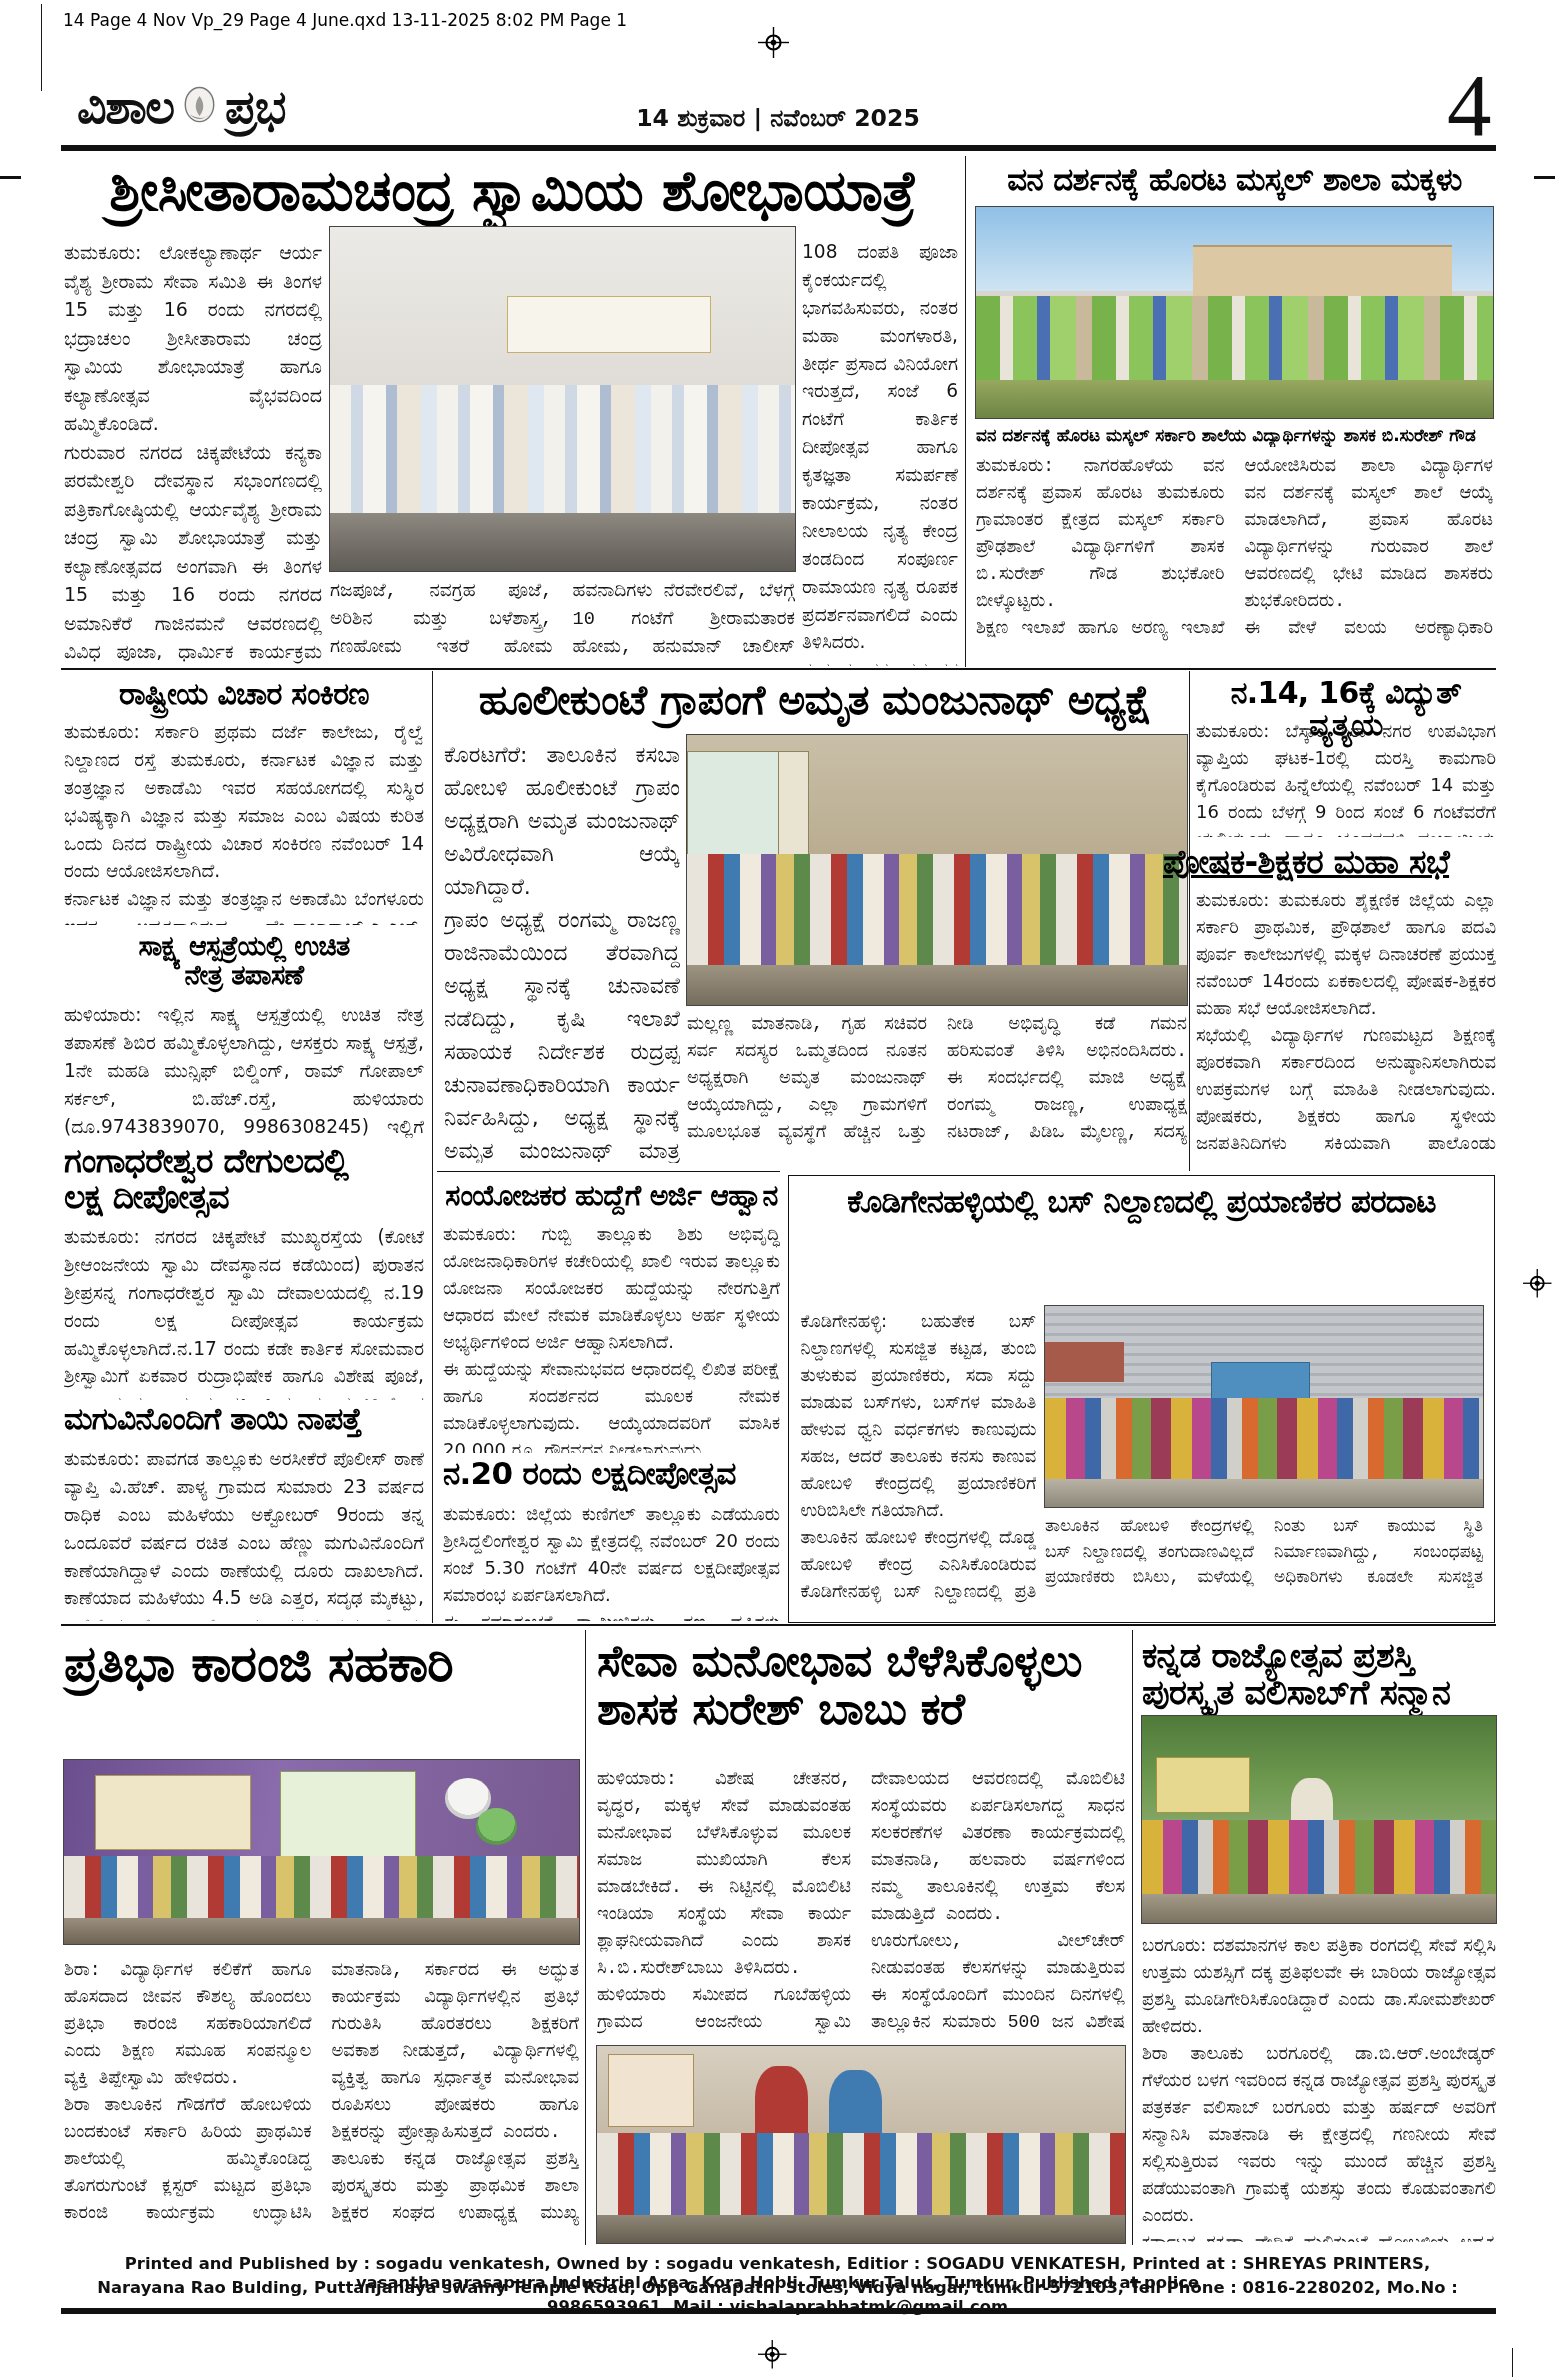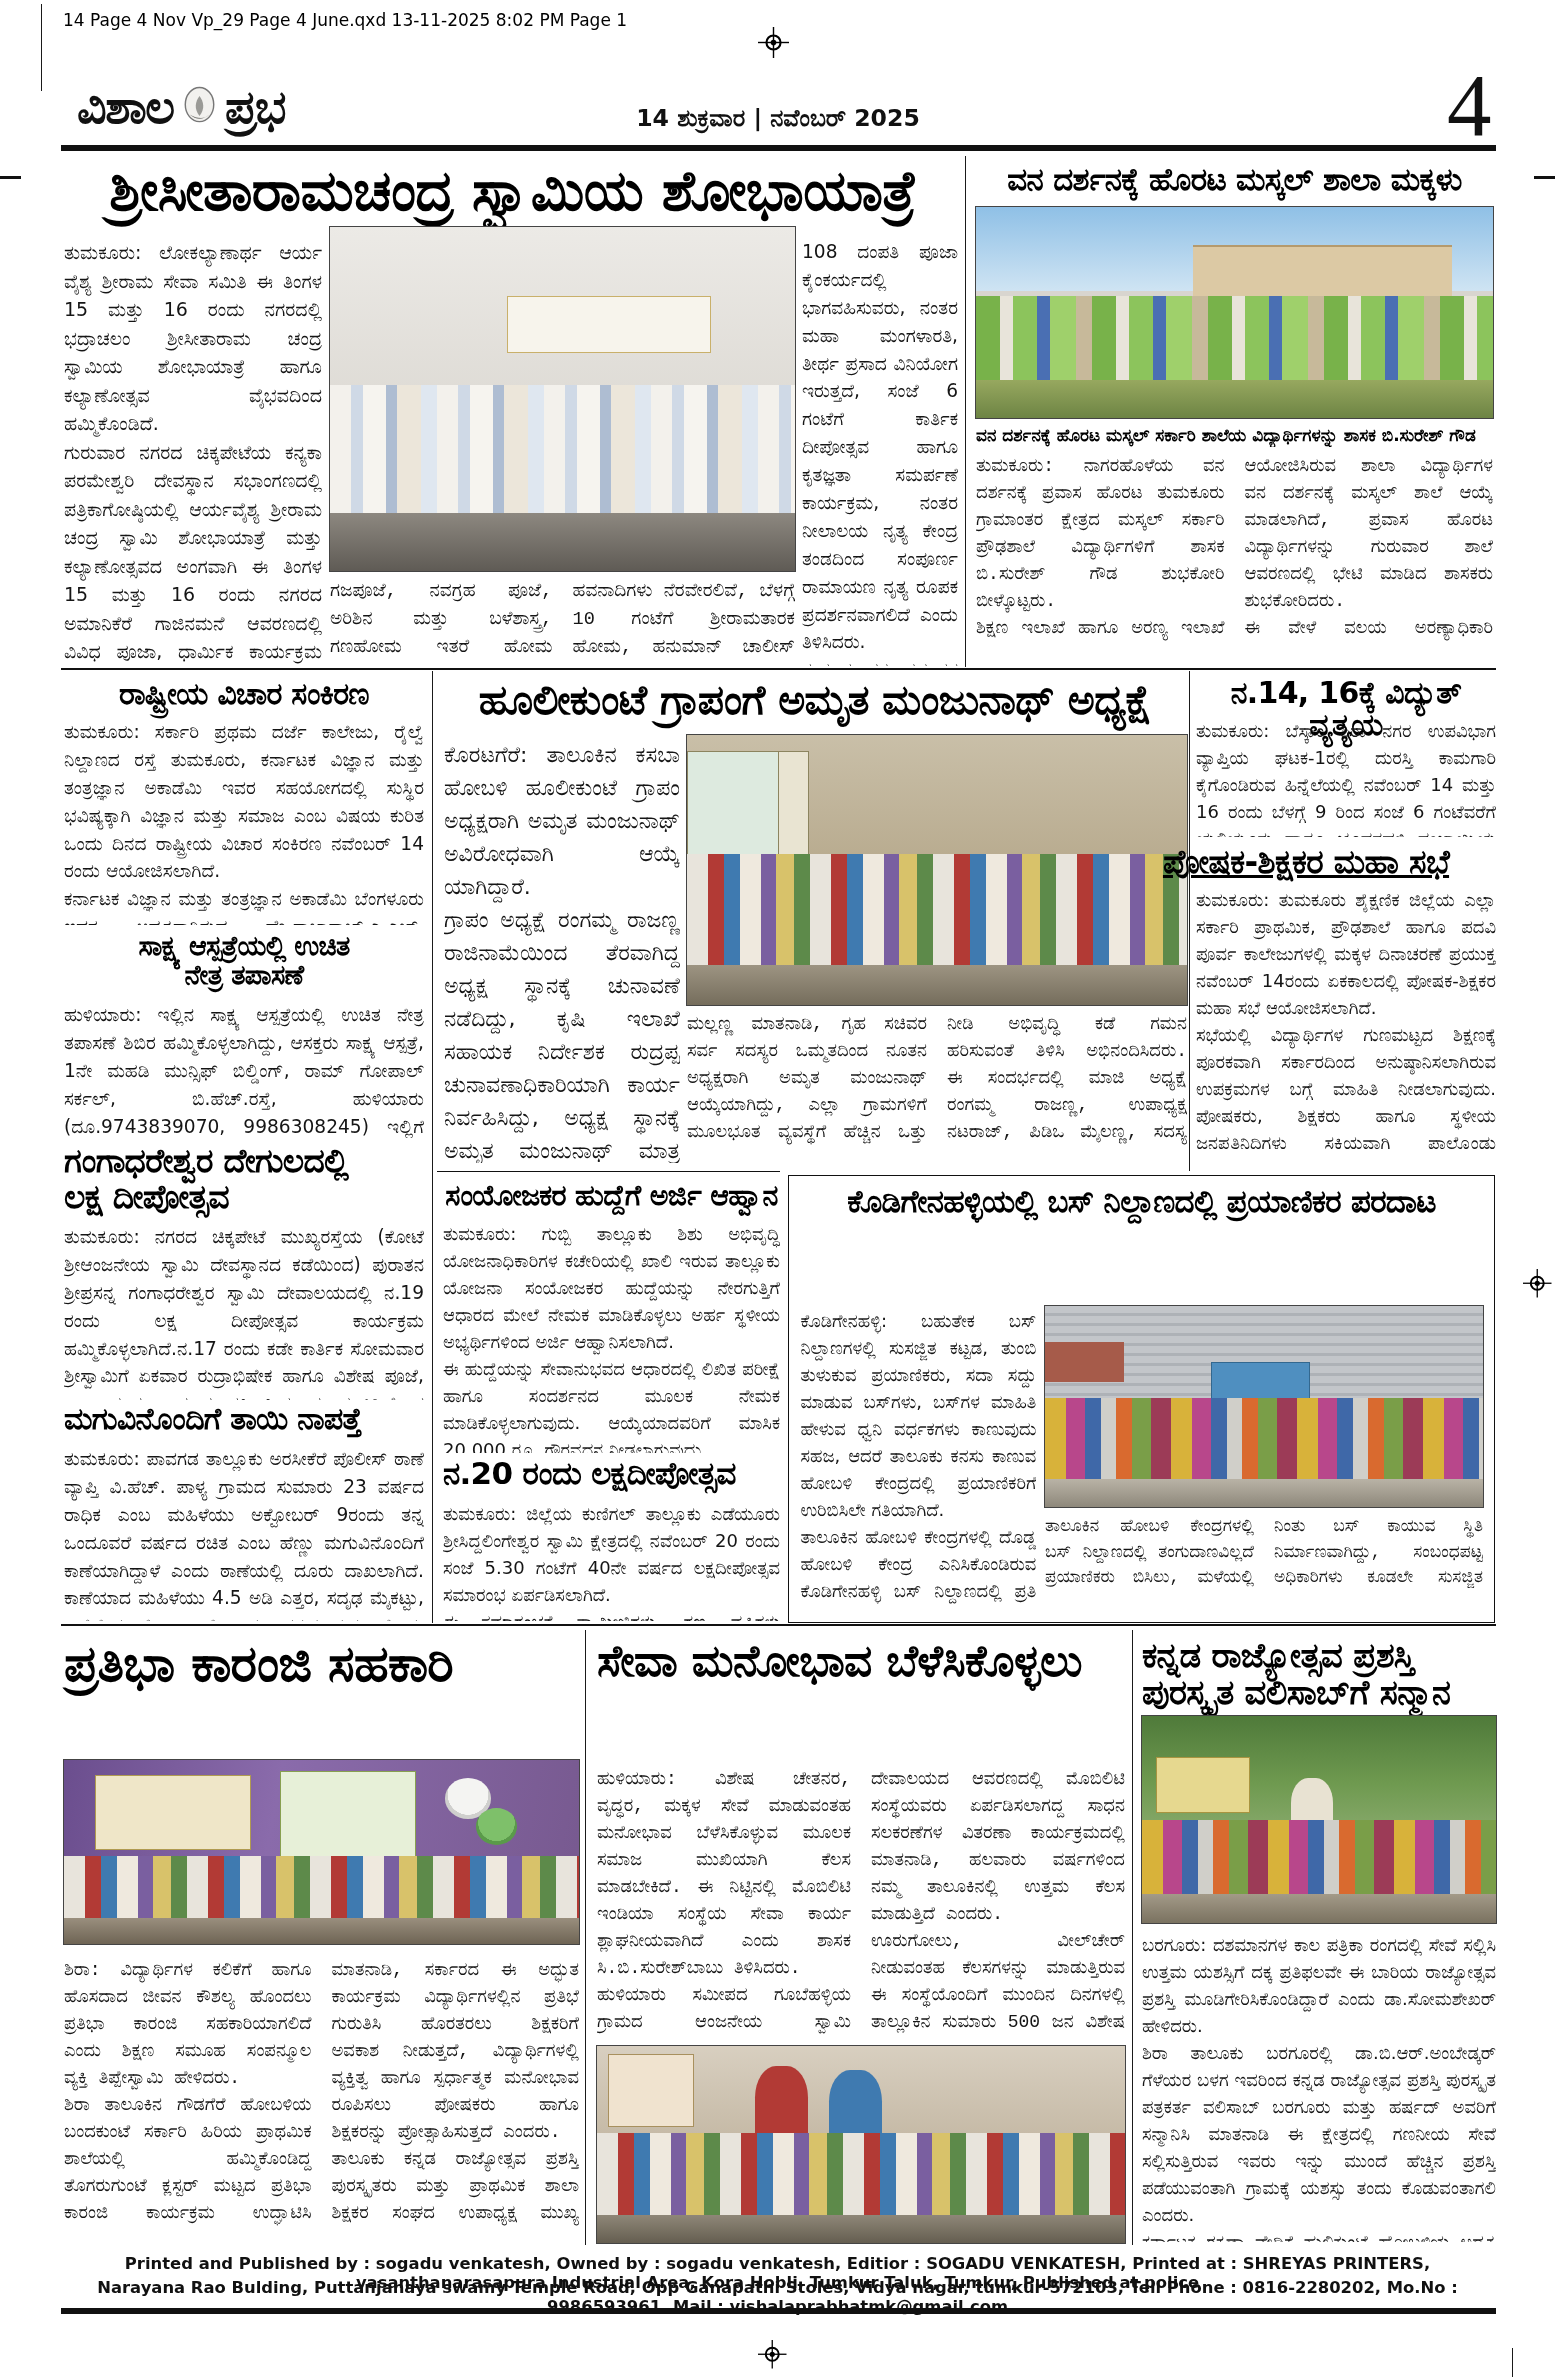--- a/index.html
+++ b/index.html
@@ -179,20 +179,21 @@
   <div class="zone crowd-mixed" style="top:52%;height:36%;"></div>
   <div class="zone" style="bottom:0;height:14%;background:linear-gradient(#9a8f7e,#6e6454);"></div>
 </div>
 <div class="abs body-text cols2" style="left:64px;top:1957px;width:515px;height:284px;font-size:18px;">ಶಿರಾ: ವಿದ್ಯಾರ್ಥಿಗಳ ಕಲಿಕೆಗೆ ಹಾಗೂ ಹೊಸದಾದ ಜೀವನ ಕೌಶಲ್ಯ ಹೊಂದಲು ಪ್ರತಿಭಾ ಕಾರಂಜಿ ಸಹಕಾರಿಯಾಗಲಿದೆ ಎಂದು ಶಿಕ್ಷಣ ಸಮೂಹ ಸಂಪನ್ಮೂಲ ವ್ಯಕ್ತಿ ತಿಪ್ಪೇಸ್ವಾಮಿ ಹೇಳಿದರು.
 ಶಿರಾ ತಾಲೂಕಿನ ಗೌಡಗೆರೆ ಹೋಬಳಿಯ ಬಂದಕುಂಟೆ ಸರ್ಕಾರಿ ಹಿರಿಯ ಪ್ರಾಥಮಿಕ ಶಾಲೆಯಲ್ಲಿ ಹಮ್ಮಿಕೊಂಡಿದ್ದ ತೊಗರುಗುಂಟೆ ಕ್ಲಸ್ಟರ್ ಮಟ್ಟದ ಪ್ರತಿಭಾ ಕಾರಂಜಿ ಕಾರ್ಯಕ್ರಮ ಉದ್ಘಾಟಿಸಿ ಮಾತನಾಡಿ, ಸರ್ಕಾರದ ಈ ಅದ್ಭುತ ಕಾರ್ಯಕ್ರಮ ವಿದ್ಯಾರ್ಥಿಗಳಲ್ಲಿನ ಪ್ರತಿಭೆ ಗುರುತಿಸಿ ಹೊರತರಲು ಶಿಕ್ಷಕರಿಗೆ ಅವಕಾಶ ನೀಡುತ್ತದೆ, ವಿದ್ಯಾರ್ಥಿಗಳಲ್ಲಿ ವ್ಯಕ್ತಿತ್ವ ಹಾಗೂ ಸ್ಪರ್ಧಾತ್ಮಕ ಮನೋಭಾವ ರೂಪಿಸಲು ಪೋಷಕರು ಹಾಗೂ ಶಿಕ್ಷಕರನ್ನು ಪ್ರೋತ್ಸಾಹಿಸುತ್ತದೆ ಎಂದರು.
 ತಾಲೂಕು ಕನ್ನಡ ರಾಜ್ಯೋತ್ಸವ ಪ್ರಶಸ್ತಿ ಪುರಸ್ಕೃತರು ಮತ್ತು ಪ್ರಾಥಮಿಕ ಶಾಲಾ ಶಿಕ್ಷಕರ ಸಂಘದ ಉಪಾಧ್ಯಕ್ಷ ಮುಖ್ಯ ಶಿಕ್ಷಕ ವೈ.ಕಲ್ಲಪ್ಪ ಮಾತನಾಡಿ, ಶಿಕ್ಷಣ ಕ್ಷೇತ್ರದಲ್ಲಿ ಕಲೆ ಉತ್ತೇಜಿಸುವ ಮೂಲಕ ಶಾಲಾ ವಿದ್ಯಾರ್ಥಿಗಳ ಕಲಾತ್ಮಕ ಪ್ರತಿಭೆ ಸೃಜನಾತ್ಮಕ ಕೌಶಲ್ಯ ಹೊರತರಲು ಪ್ರತಿಭಾ ಕಾರಂಜಿ ಉತ್ತಮ ವೇದಿಕೆಯಾಗಿದೆ, ಶಿಕ್ಷಕರು ತರಗತಿ ವೇಳೆಯಲ್ಲಿ ಮಕ್ಕಳಲ್ಲಿರುವ ಸುಪ್ತ ಪ್ರತಿಭೆ ಗುರುತಿಸಿ ಭವಿಷ್ಯದಲ್ಲಿ ಉತ್ತಮ ಪ್ರತಿಭಾನ್ವಿತ ವ್ಯಕ್ತಿಯಾಗಿ ಹೊರಹೊಮ್ಮಲು ಸಹಕರಿಸಬೇಕು, ತೀರ್ಪುಗಾರರು ಎಲ್ಲಾ ಮಕ್ಕಳನ್ನು ಸಮಾನವಾಗಿ ಕಾಣುವ ಮೂಲಕ ಪ್ರತಿಭೆ ಇರುವ ಮಕ್ಕಳನ್ನು ತಾಲ್ಲೂಕು ಮಟ್ಟಕ್ಕೆ ಕಳಿಸಬೇಕೆಂದು ಸಲಹೆ ನೀಡಿದರು.
 ಎಸ್‌ಡಿಎಂಸಿ ಅಧ್ಯಕ್ಷ ಕೆಂಚಮ್ಮ, ಉಪಾಧ್ಯಕ್ಷೆ ಚಿತ್ತಮ್ಮ, ಗ್ರಾಮ ಪಂಚಾಯತಿ ಸದಸ್ಯೆ ಶಿವಮ್ಮ ರಂಗನಾಥ್, ಎಸ್‌ಡಿಎಂಸಿ ಸದಸ್ಯೆ ತಿಮ್ಮರಾಜಮ್ಮ, ಅಸಿಒ ಮಂಜಪ್ಪ, ಸಿಆರ್‌ಪಿ ರಮೇಶ್, ಸಹ ಶಿಕ್ಷಕಿ ಸೌಭಾಗ್ಯಮ್ಮ.ಎನ್, ಈರಪ್ಪ, ಶಶಿಕಲಾ, ಲಕ್ಷ್ಮೀದೇವಿ ಸೇರಿದಂತೆ ಹಲವಾರು ಶಾಲೆಗಳ ಶಿಕ್ಷಕರು, ವಿದ್ಯಾರ್ಥಿಗಳು ಹಾಜರಿದ್ದರು.</div>
 
 <div class="abs headline" style="left:597px;top:1637px;width:528px;font-size:44px;">
   <div>ಸೇವಾ ಮನೋಭಾವ ಬೆಳೆಸಿಕೊಳ್ಳಲು</div>
+  <div>ಶಾಸಕ ಸುರೇಶ್ ಬಾಬು ಕರೆ</div>
 </div>
 <div class="abs body-text cols2" style="left:597px;top:1766px;width:528px;height:276px;font-size:18px;">ಹುಳಿಯಾರು: ವಿಶೇಷ ಚೇತನರ, ವೃದ್ಧರ, ಮಕ್ಕಳ ಸೇವೆ ಮಾಡುವಂತಹ ಮನೋಭಾವ ಬೆಳೆಸಿಕೊಳ್ಳುವ ಮೂಲಕ ಸಮಾಜ ಮುಖಿಯಾಗಿ ಕೆಲಸ ಮಾಡಬೇಕಿದೆ. ಈ ನಿಟ್ಟಿನಲ್ಲಿ ಮೊಬಿಲಿಟಿ ಇಂಡಿಯಾ ಸಂಸ್ಥೆಯ ಸೇವಾ ಕಾರ್ಯ ಶ್ಲಾಘನೀಯವಾಗಿದೆ ಎಂದು ಶಾಸಕ ಸಿ.ಬಿ.ಸುರೇಶ್‌ಬಾಬು ತಿಳಿಸಿದರು.
 ಹುಳಿಯಾರು ಸಮೀಪದ ಗೂಬೆಹಳ್ಳಿಯ ಗ್ರಾಮದ ಆಂಜನೇಯ ಸ್ವಾಮಿ ದೇವಾಲಯದ ಆವರಣದಲ್ಲಿ ಮೊಬಿಲಿಟಿ ಸಂಸ್ಥೆಯವರು ಏರ್ಪಡಿಸಲಾಗದ್ದ ಸಾಧನ ಸಲಕರಣೆಗಳ ವಿತರಣಾ ಕಾರ್ಯಕ್ರಮದಲ್ಲಿ ಮಾತನಾಡಿ, ಹಲವಾರು ವರ್ಷಗಳಿಂದ ನಮ್ಮ ತಾಲೂಕಿನಲ್ಲಿ ಉತ್ತಮ ಕೆಲಸ ಮಾಡುತ್ತಿದೆ ಎಂದರು.
 ಊರುಗೋಲು, ವೀಲ್‌ಚೇರ್ ನೀಡುವಂತಹ ಕೆಲಸಗಳನ್ನು ಮಾಡುತ್ತಿರುವ ಈ ಸಂಸ್ಥೆಯೊಂದಿಗೆ ಮುಂದಿನ ದಿನಗಳಲ್ಲಿ ತಾಲ್ಲೂಕಿನ ಸುಮಾರು 500 ಜನ ವಿಶೇಷ ಚೇತನರಿಗೆ ಪುನಶ್ಚೇತನ ಗೊಳಿಸುವಂತಹ ಒಂದು ವಿಶೇಷ ಕೇಂದ್ರವನ್ನು 5 ಎಕರೆ ಜಾಗದಲ್ಲಿ ಮಾಡುವ ಮೂಲಕ ಇಲ್ಲಿ ಎಲ್ಲಾ ಸೌಲಭ್ಯ ನೀಡುವದರೊಂದಿಗೆ ನೆಮ್ಮದಿಯಾಗಿ ಬದುಕುವಂತಹ ವಾತಾವರಣ ನಿರ್ಮಿಸುವುದಾಗಿ ತಿಳಿಸಿದರು.
 ಸಂಸ್ಥೆಯ ಮುಖ್ಯಸ್ಥೆ ಮುಬಿನಾ ಮಾತನಾಡಿ, ಗ್ರಾಮೀಣ ಭಾಗದ ವೃದ್ಧರಿಗೆ, ಮಕ್ಕಳಿಗೆ ವಿಶೇಷ ಚೇತನರಿಗೆ ಅಗತ್ಯವಿರುವ ಸಾಧನ ಸಲಕರಣೆಗಳನ್ನು ಸಂಸ್ಥೆ ನೀಡುತ್ತಿದೆ, ಇದನ್ನು ಎಲ್ಲರೂ ಸದ್ಬಳಕೆ ಮಾಡಿಕೊಳ್ಳಬೇಕು ಎಂದರು.
 ಮೊಬಿಲಿಟಿ ಇಂಡಿಯಾ ಸಂಸ್ಥೆಯ ಆನಂದ್, ಮಾಜಿ ಜಿಪಂ ಸದಸ್ಯ ರಾಮಚಂದ್ರಯ್ಯ, ಮುಖಂಡರಾದ ಹನುಮಂತಪ್ಪ, ಸುರೇಶ್, ಪುರುಷೋತ್ತಮ್ ಸೇರಿದಂತೆ ಇತರರು ಇದ್ದರು.</div>
 <div class="photo" style="left:597px;top:2046px;width:528px;height:197px;">
   <div class="zone" style="top:0;height:50%;background:linear-gradient(#d8cfc0,#c4b8a4);"></div>
   <div class="zone" style="top:4%;height:36%;left:2%;width:16%;background:#f0e3cf;border:1.4px solid #a8905e;"></div>
   <div class="zone" style="top:10%;left:30%;width:10%;height:40%;background:#b23a35;border-radius:40% 40% 0 0;"></div>

